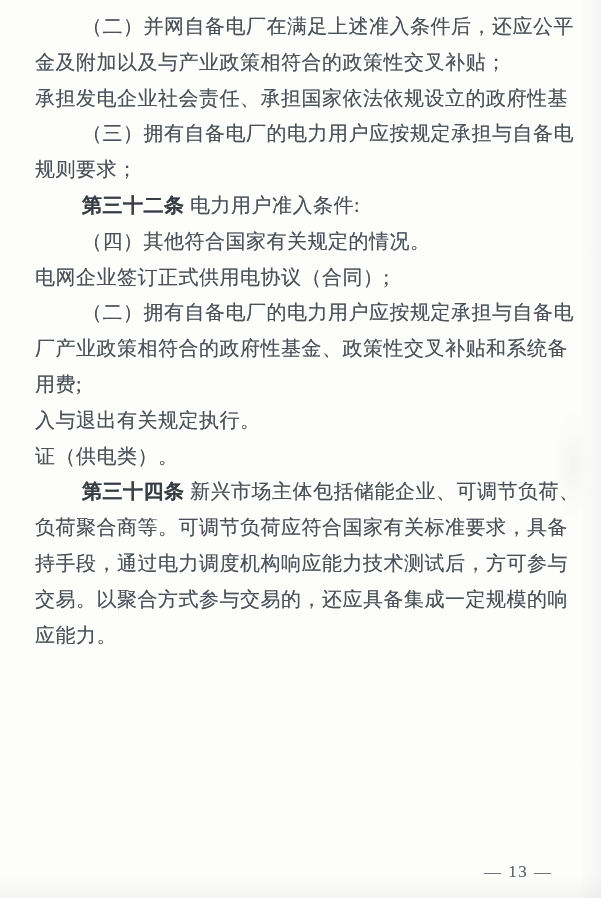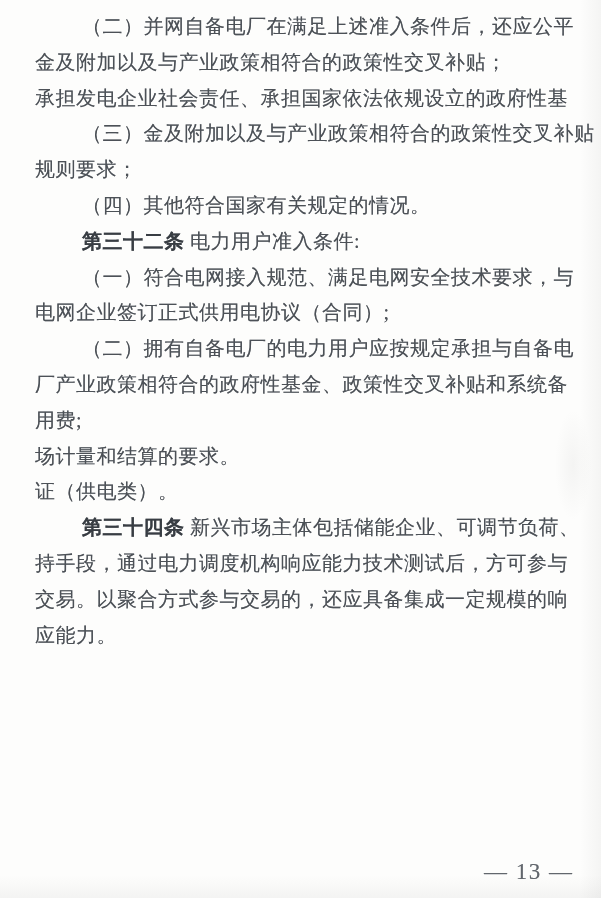--- a/index.html
+++ b/index.html
@@ -54,47 +54,47 @@
   .seg.bold {
     font-weight: bold;
     color: #383d43;
     text-shadow: 0 0 0.5px rgba(56,61,67,0.7);
   }
   .page-number {
     position: absolute;
     top: 860px;
     left: 484px;
     width: 90px;
-    font-size: 23px;
+    font-size: 17px;
     line-height: 24px;
     letter-spacing: 1.5px;
     color: #62676d;
     white-space: nowrap;
     text-shadow: 0 0 0.5px rgba(98,103,109,0.5);
   }
 </style>
 </head>
 <body>
 
 <div class="page">
   <div class="smudge"></div>
   <div class="text-block" id="lines">
       <div class="line indent"><span class="seg">（二）并网自备电厂在满足上述准入条件后，还应公平</span></div>
       <div class="line"><span class="seg">金及附加以及与产业政策相符合的政策性交叉补贴；</span></div>
       <div class="line"><span class="seg">承担发电企业社会责任、承担国家依法依规设立的政府性基</span></div>
-      <div class="line indent"><span class="seg">（三）金及附加以及与产业政策相符合的政策性交叉补贴</span></div>
+      <div class="line indent"><span class="seg">（三）拥有自备电厂的电力用户应按规定承担与自备电</span></div>
       <div class="line"><span class="seg">规则要求；</span></div>
+      <div class="line indent"><span class="seg bold">第三十二条</span><span class="seg"> 电力用户准入条件:</span></div>
       <div class="line indent"><span class="seg">（四）其他符合国家有关规定的情况。</span></div>
-      <div class="line indent"><span class="seg bold">第三十二条</span><span class="seg"> 电力用户准入条件:</span></div>
-      <div class="line indent"><span class="seg">（一）符合电网接入规范、满足电网安全技术要求，与</span></div>
       <div class="line"><span class="seg">电网企业签订正式供用电协议（合同）;</span></div>
       <div class="line indent"><span class="seg">（二）拥有自备电厂的电力用户应按规定承担与自备电</span></div>
       <div class="line"><span class="seg">厂产业政策相符合的政府性基金、政策性交叉补贴和系统备</span></div>
       <div class="line"><span class="seg">用费;</span></div>
-      <div class="line"><span class="seg">场计量和结算的要求。</span></div>
+      <div class="line"><span class="seg">入与退出有关规定执行。</span></div>
       <div class="line"><span class="seg">证（供电类）。</span></div>
       <div class="line indent"><span class="seg bold">第三十四条</span><span class="seg"> 新兴市场主体包括储能企业、可调节负荷、</span></div>
+      <div class="line"><span class="seg">负荷聚合商等。可调节负荷应符合国家有关标准要求，具备</span></div>
       <div class="line"><span class="seg">持手段，通过电力调度机构响应能力技术测试后，方可参与</span></div>
       <div class="line"><span class="seg">交易。以聚合方式参与交易的，还应具备集成一定规模的响</span></div>
       <div class="line"><span class="seg">应能力。</span></div>
     </div>
   <div class="page-number">— 13 —</div>
 </div>
 
 </body></html>

